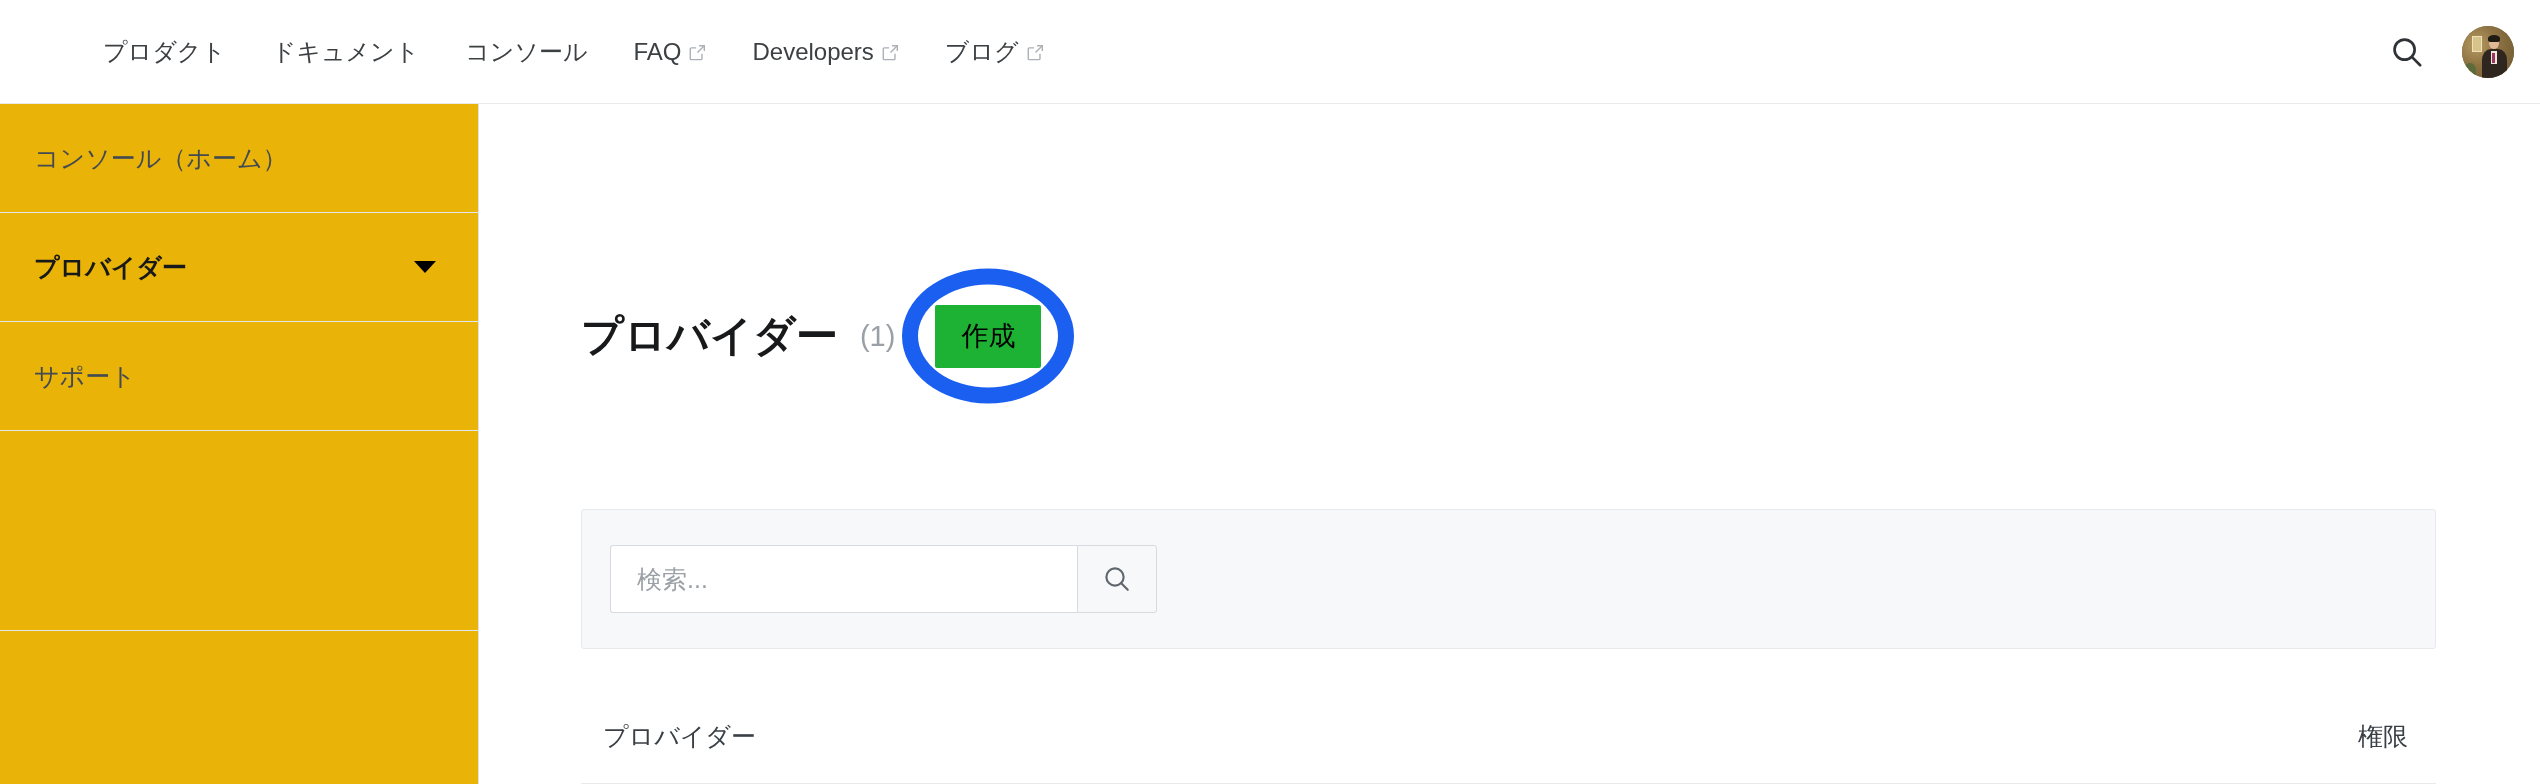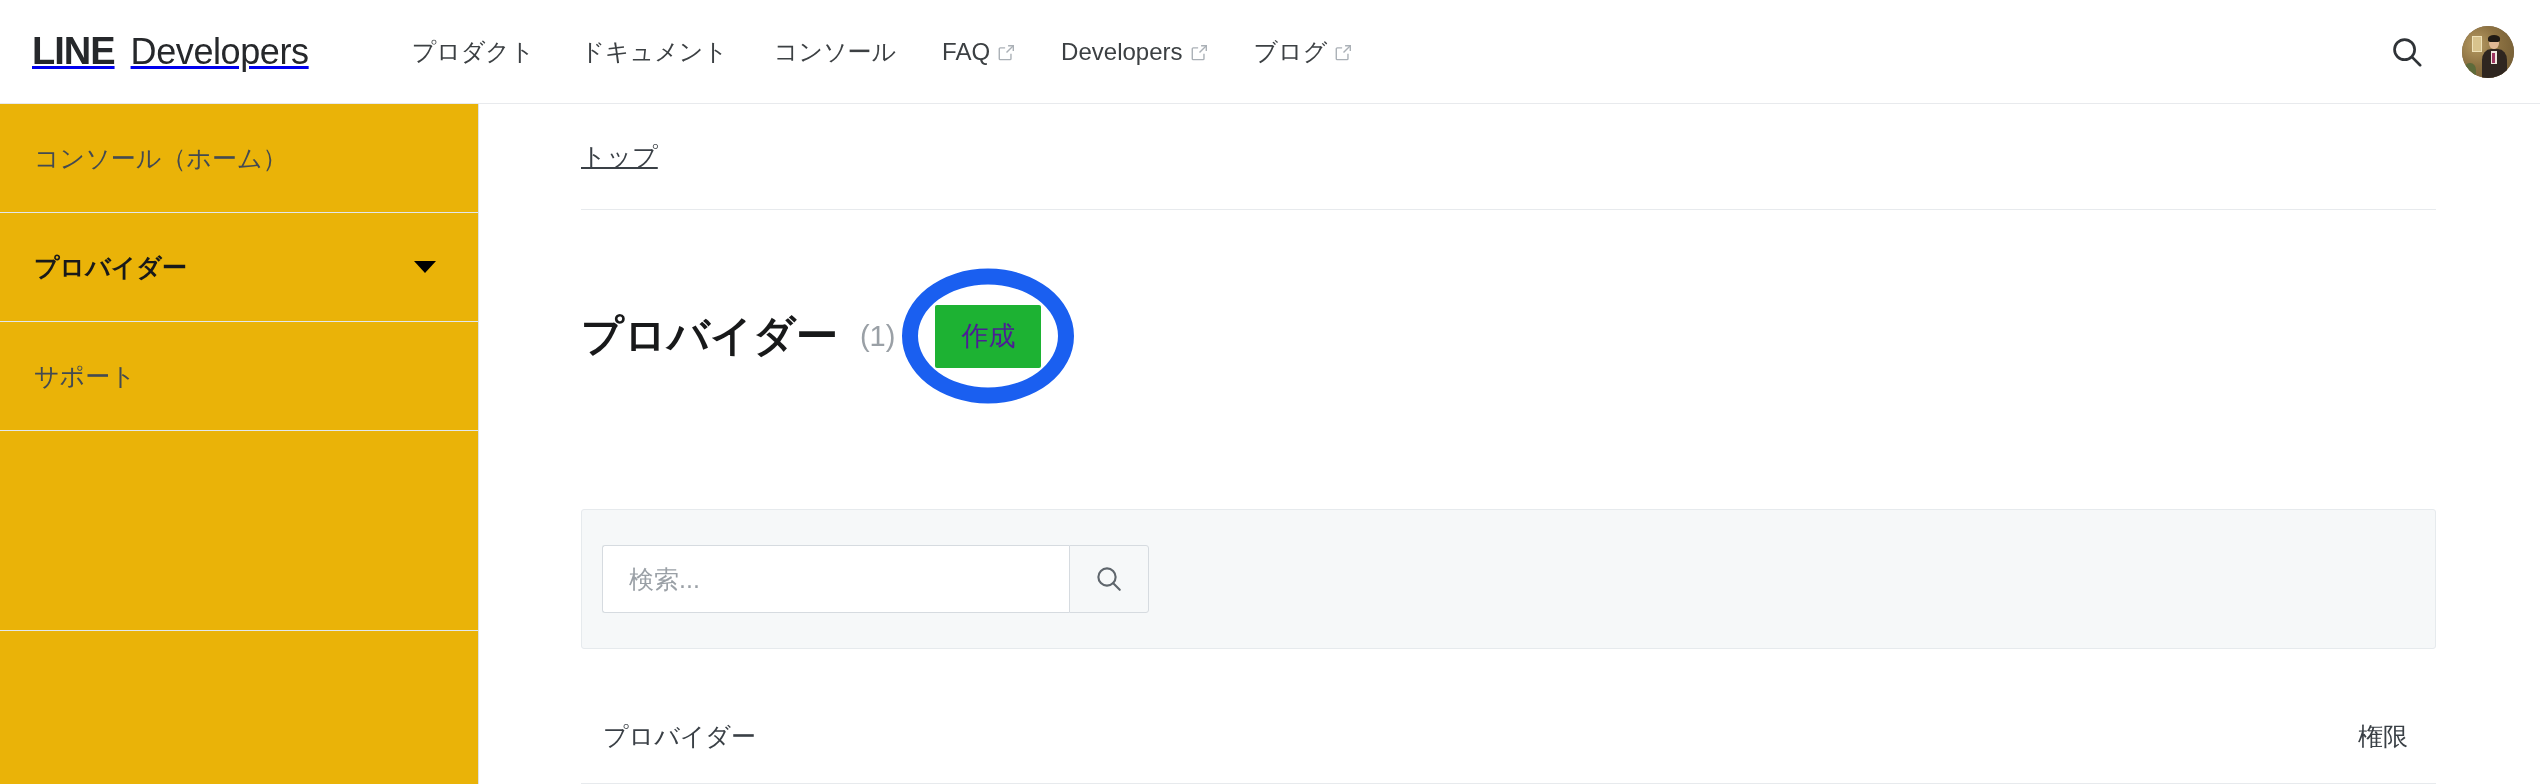--- a/index.html
+++ b/index.html
@@ -236,21 +236,21 @@
   .create-wrap {
     position: relative;
     margin-left: 40px;
     display: flex;
     align-items: center;
     justify-content: center;
   }
   .create-btn {
     position: relative;
     background: #1db233;
-    color: #4c1d95;
+    color: #000000;
     border: none;
     font-family: inherit;
     font-size: 27px;
     font-weight: 400;
     width: 106px;
     height: 63px;
     border-radius: 2px;
     cursor: pointer;
     z-index: 2;
     display: flex;
@@ -279,21 +279,21 @@
     width: 1855px;
     height: 140px;
     background: #f6f8f9;
     border: 1px solid #e6eaed;
     border-radius: 3px;
     display: flex;
     align-items: center;
   }
   .search-group {
     display: flex;
-    margin-left: 20px;
+    margin-left: 28px;
     height: 68px;
   }
   .search-input {
     width: 467px;
     height: 68px;
     border: 1px solid #d6dbe0;
     border-right: none;
     border-radius: 3px 0 0 3px;
     background: #ffffff;
     font-family: inherit;
@@ -334,24 +334,20 @@
     color: #3a4046;
     white-space: nowrap;
   }
   .th.right { padding-right: 6px; }
 </style>
 </head>
 <body>
 
 <div class="gheader">
 
-  <a class="brand" href="#">
-    <span class="brand-line">LINE</span>
-    <span class="brand-dev">Developers</span>
-  </a>
 
   <nav class="gnav">
 
     <a class="gnav-item" href="#">
       <span>プロダクト</span>
     </a>
 
     <a class="gnav-item" href="#">
       <span>ドキュメント</span>
     </a>
@@ -431,23 +427,20 @@
   <div class="side-item">
     <span>サポート</span>
   </div>
 
   <div class="side-filler"></div>
 
 </aside>
 
 <main class="main">
 
-  <div class="crumb-wrap">
-    <a class="crumb" href="#">トップ</a>
-  </div>
 
   <div class="page-head">
     <h1 class="page-title">プロバイダー</h1>
     <span class="page-count">(1)</span>
 
     <div class="create-wrap">
       <div class="annot-ellipse"></div>
       <button class="create-btn">作成</button>
     </div>
   </div>

